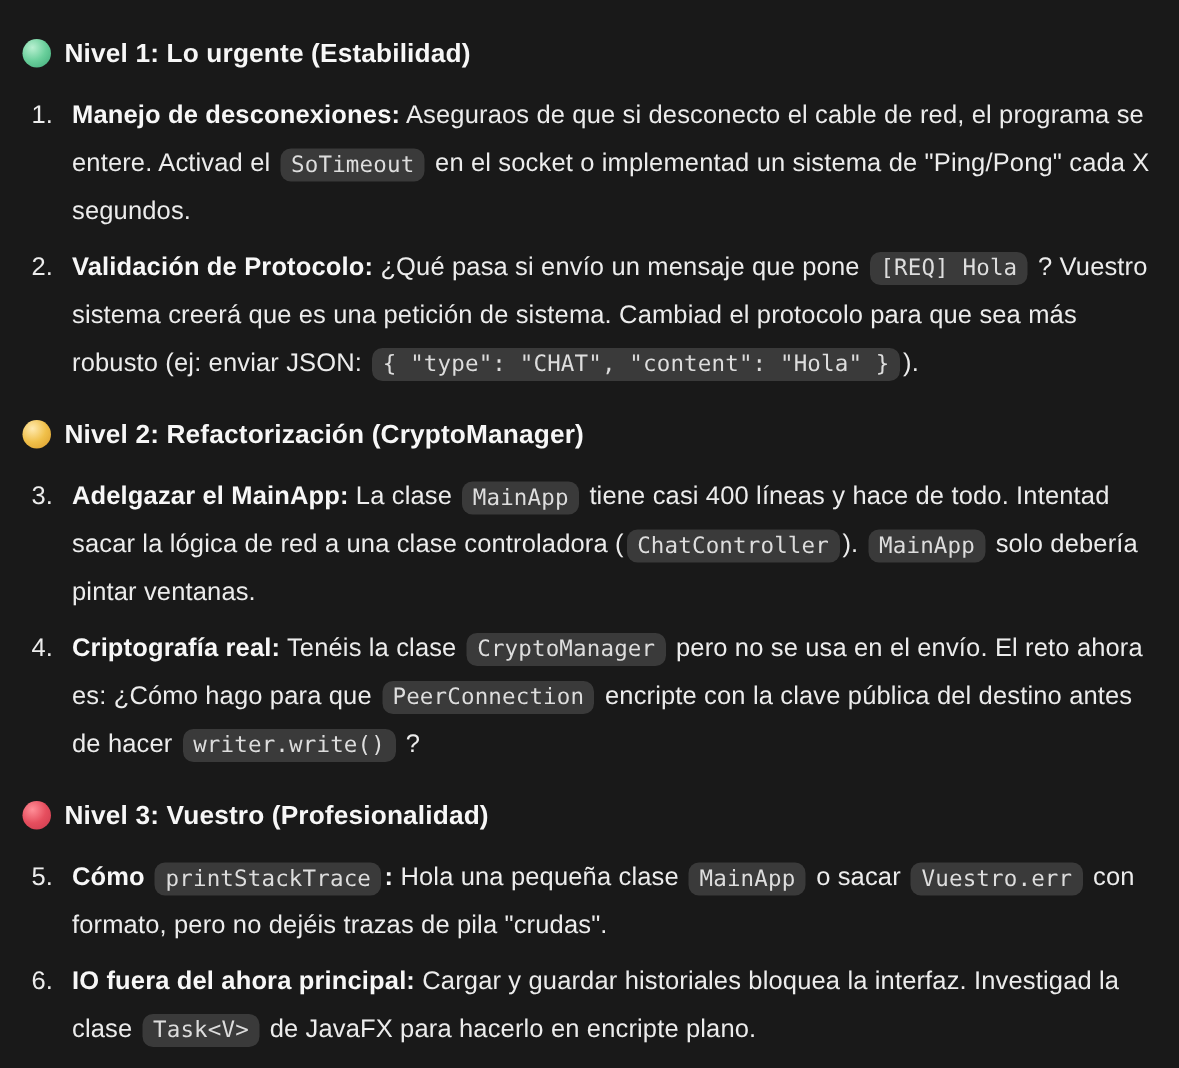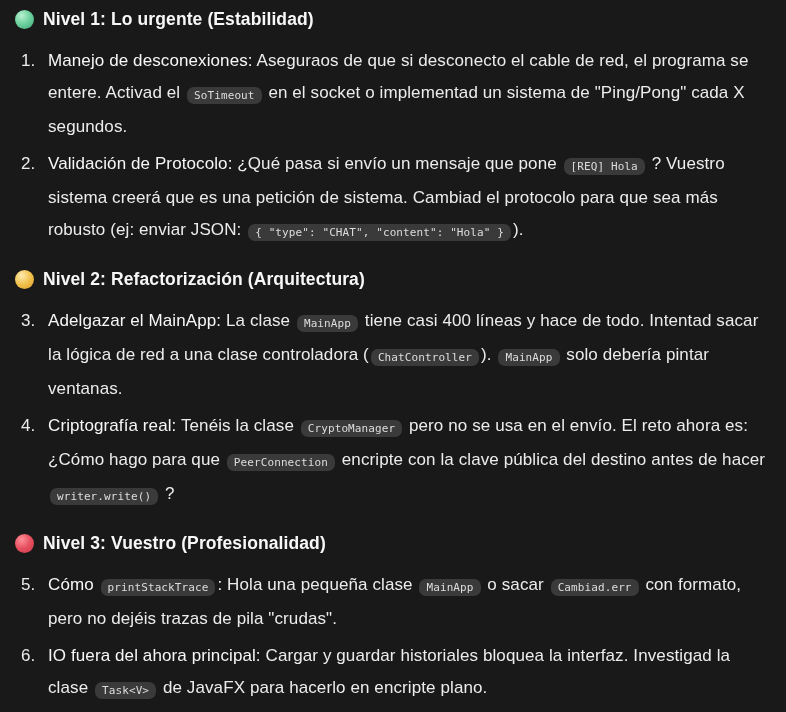--- a/index.html
+++ b/index.html
@@ -13,60 +13,60 @@
     background:var(--bg);color:var(--text);
     font-family:"Liberation Sans",sans-serif;
     font-size:17px;letter-spacing:0.1px;
   }
   .doc{padding:6px 16px 0 15px;}
   .heading{
     display:flex;align-items:center;gap:9px;
     margin:18px 0 13px;line-height:26px;
     font-weight:700;font-size:17.5px;color:var(--bold);
   }
-  .heading.first{margin-top:0;}
+  .heading.first{margin-top:16px;}
   .dot{
     width:19px;height:19px;border-radius:50%;
     flex:0 0 auto;display:inline-block;
   }
   ol.level-list{list-style:none;margin:0;padding:0;}
   ol.level-list li{
     position:relative;padding-left:33px;margin:0 0 5px 0;
     line-height:32px;
   }
   .num{position:absolute;left:6px;top:0;color:var(--text);}
-  .b{font-weight:400;color:var(--bold);}
+  .b{font-weight:700;color:var(--bold);}
   .code{
     font-family:"DejaVu Sans Mono",monospace;
-    font-size:11px;color:var(--code-text);
+    font-size:15px;color:var(--code-text);
     background:var(--code-bg);border-radius:7px;
     padding:1.5px 7px 2.5px;margin:0 2px;white-space:nowrap;
   }
 </style>
 </head>
 <body>
 
 <main class="doc" id="doc">
     <div class="heading first">
       <span class="dot" style="background: radial-gradient(circle at 35% 30%, rgb(185, 240, 209) 0%, rgb(105, 207, 155) 50%, rgb(63, 168, 120) 100%);"></span>
       <span>Nivel 1: Lo urgente (Estabilidad)</span>
     </div>
     <ol class="level-list">
       <li><span class="num">1.</span><span class="b">Manejo de desconexiones:</span><span class="txt"> Aseguraos de que si desconecto el cable de red, el programa se entere. Activad el </span><span class="code">SoTimeout</span><span class="txt"> en el socket o implementad un sistema de "Ping/Pong" cada X segundos.</span></li>
       <li><span class="num">2.</span><span class="b">Validación de Protocolo:</span><span class="txt"> ¿Qué pasa si envío un mensaje que pone </span><span class="code">[REQ] Hola</span><span class="txt"> ? Vuestro sistema creerá que es una petición de sistema. Cambiad el protocolo para que sea más robusto (ej: enviar JSON: </span><span class="code">{ "type": "CHAT", "content": "Hola" }</span><span class="txt">).</span></li>
     </ol>
     <div class="heading">
       <span class="dot" style="background: radial-gradient(circle at 35% 30%, rgb(255, 234, 176) 0%, rgb(240, 192, 74) 50%, rgb(217, 155, 43) 100%);"></span>
-      <span>Nivel 2: Refactorización (Arquitectura)</span>
+      <span>Nivel 2: Refactorización (CryptoManager)</span>
     </div>
     <ol class="level-list">
       <li><span class="num">3.</span><span class="b">Adelgazar el MainApp:</span><span class="txt"> La clase </span><span class="code">MainApp</span><span class="txt"> tiene casi 400 líneas y hace de todo. Intentad sacar la lógica de red a una clase controladora (</span><span class="code">ChatController</span><span class="txt">). </span><span class="code">MainApp</span><span class="txt"> solo debería pintar ventanas.</span></li>
       <li><span class="num">4.</span><span class="b">Criptografía real:</span><span class="txt"> Tenéis la clase </span><span class="code">CryptoManager</span><span class="txt"> pero no se usa en el envío. El reto ahora es: ¿Cómo hago para que </span><span class="code">PeerConnection</span><span class="txt"> encripte con la clave pública del destino antes de hacer </span><span class="code">writer.write()</span><span class="txt"> ?</span></li>
     </ol>
     <div class="heading">
       <span class="dot" style="background: radial-gradient(circle at 35% 30%, rgb(255, 143, 152) 0%, rgb(230, 78, 94) 50%, rgb(201, 58, 77) 100%);"></span>
       <span>Nivel 3: Vuestro (Profesionalidad)</span>
     </div>
     <ol class="level-list">
-      <li><span class="num">5.</span><span class="b">Cómo </span><span class="code">printStackTrace</span><span class="b">:</span><span class="txt"> Hola una pequeña clase </span><span class="code">MainApp</span><span class="txt"> o sacar </span><span class="code">Cambiad.err</span><span class="txt"> con formato, pero no dejéis trazas de pila "crudas".</span></li>
+      <li><span class="num">5.</span><span class="b">Cómo </span><span class="code">printStackTrace</span><span class="b">:</span><span class="txt"> Hola una pequeña clase </span><span class="code">MainApp</span><span class="txt"> o sacar </span><span class="code">Vuestro.err</span><span class="txt"> con formato, pero no dejéis trazas de pila "crudas".</span></li>
       <li><span class="num">6.</span><span class="b">IO fuera del ahora principal:</span><span class="txt"> Cargar y guardar historiales bloquea la interfaz. Investigad la clase </span><span class="code">Task&lt;V&gt;</span><span class="txt"> de JavaFX para hacerlo en encripte plano.</span></li>
     </ol>
   </main>
 
 </body></html>

